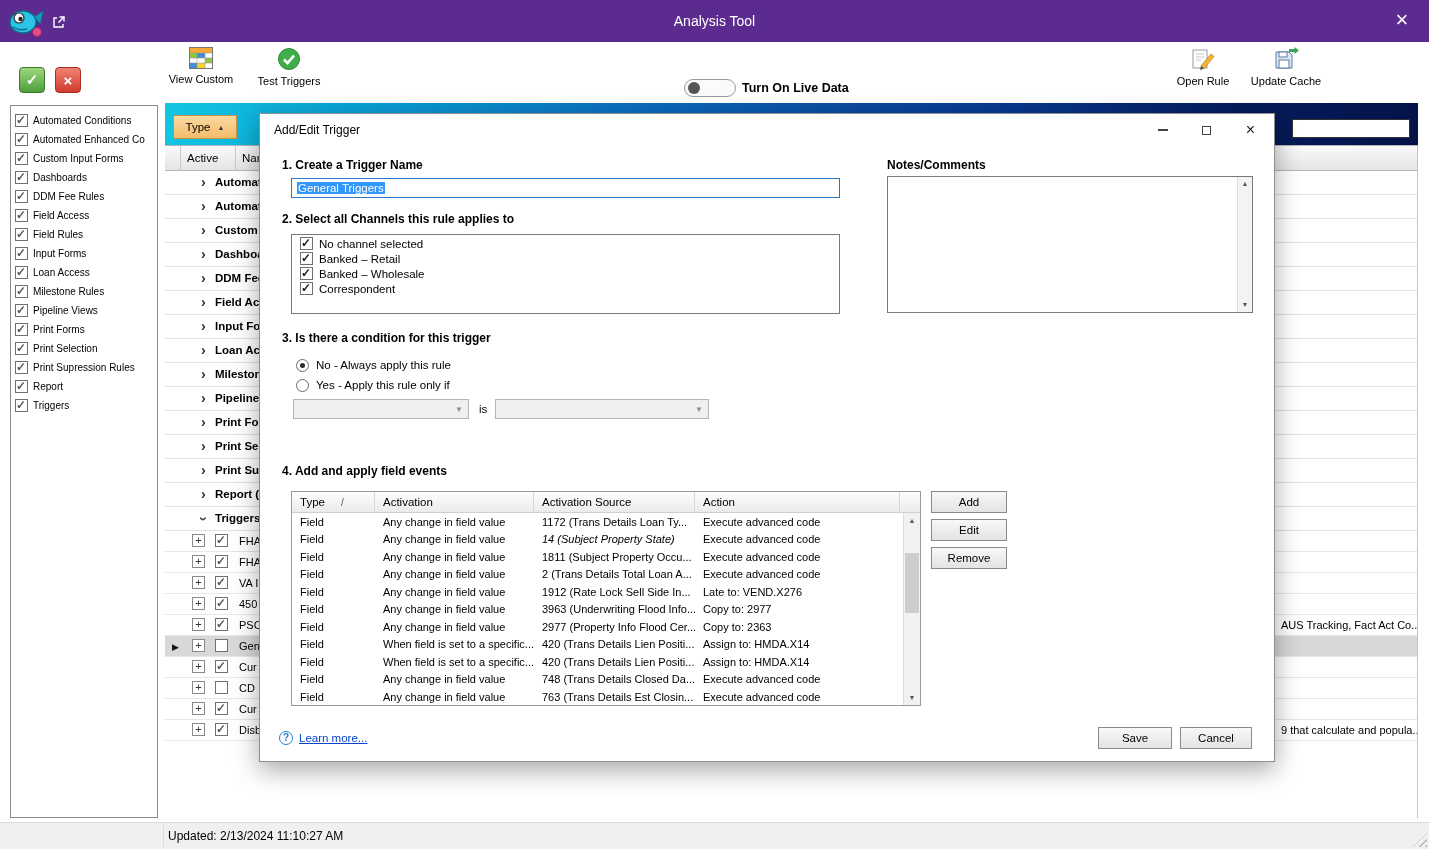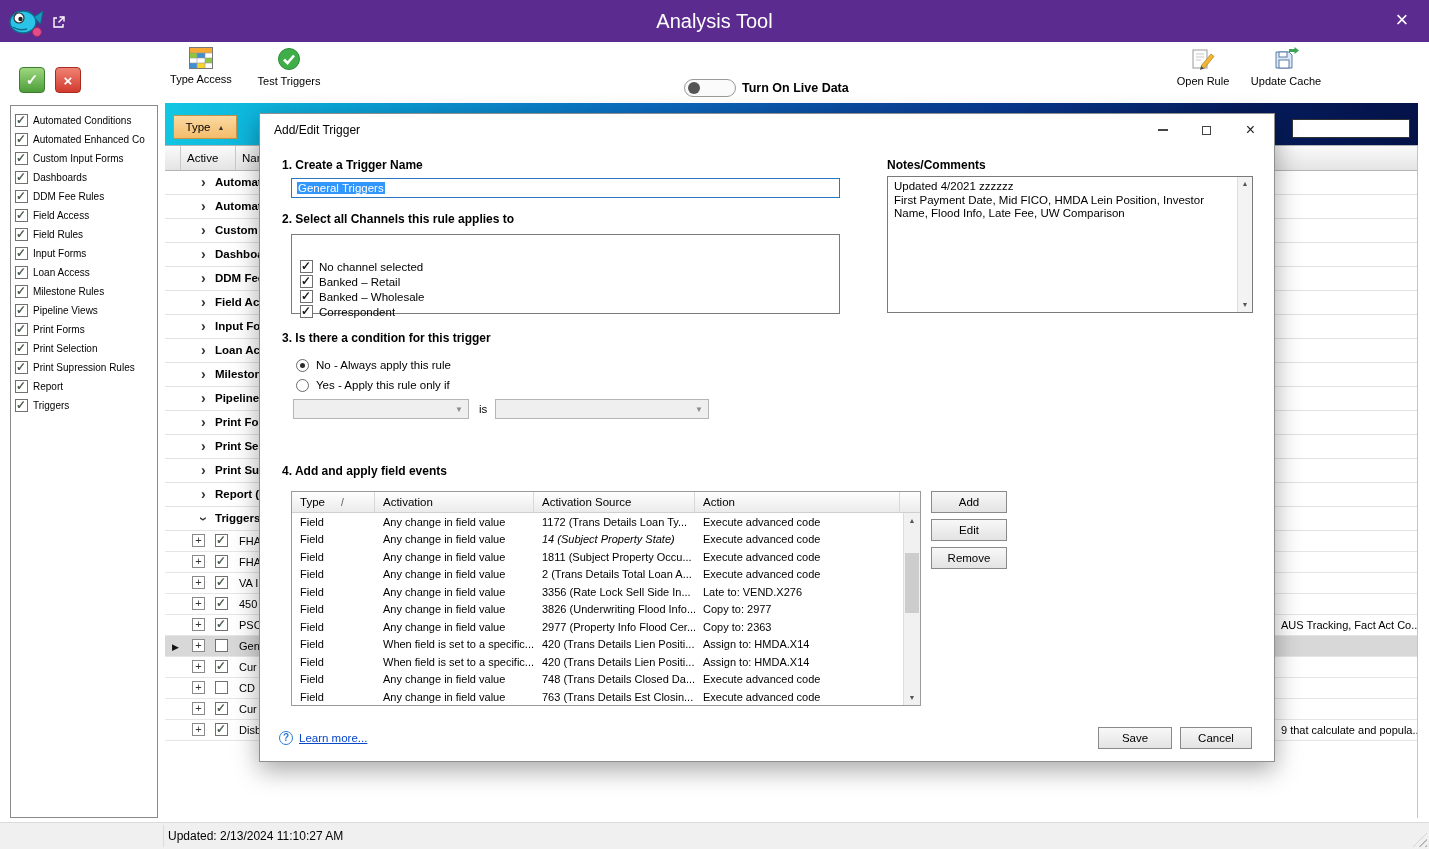--- a/index.html
+++ b/index.html
@@ -4,21 +4,21 @@
 <style>
   *{margin:0;padding:0;box-sizing:border-box}
   html,body{width:1429px;height:849px;background:#fff;font-family:"Liberation Sans",sans-serif;overflow:hidden}
   #root{position:relative;width:1429px;height:849px;background:#fff;cursor:default}
   [data-interactable="true"]{cursor:pointer}
 
   
   #titlebar{position:absolute;left:0;top:0;width:1429px;height:42px;background:#5b2b8f}
   #logo{position:absolute;left:7px;top:3px}
   #extlink{position:absolute;left:51px;top:15px}
-  #win-title{position:absolute;left:0;right:0;top:0;height:42px;line-height:42px;text-align:center;color:#fff;font-size:20px}
+  #win-title{position:absolute;left:0;right:0;top:0;height:42px;line-height:42px;text-align:center;color:#fff;font-size:14px}
   #close-btn{position:absolute;right:6px;top:0;width:42px;height:42px;color:#fff;font-size:22px;line-height:40px;text-align:center}
 
   
   #toolbar{position:absolute;left:0;top:42px;width:1429px;height:61px;background:#fff}
   #btn-ok{position:absolute;left:19px;top:25px;width:26px;height:26px;border-radius:4px;background:linear-gradient(#9ed77e,#4d9e3a);border:1px solid #3c7e2e;color:#fff;font-size:15px;font-weight:bold;display:flex;align-items:center;justify-content:center}
   #btn-del{position:absolute;left:55px;top:25px;width:26px;height:26px;border-radius:4px;background:linear-gradient(#ef8273,#d23b2e);border:1px solid #a82a20;color:#fff;font-size:15px;font-weight:bold;display:flex;align-items:center;justify-content:center}
   .tool-btn{position:absolute;top:5px;display:flex;flex-direction:column;align-items:center;gap:4px;font-size:11px;color:#000;text-align:center}
   #view-access{left:168px;width:66px}
   #test-triggers{left:254px;width:70px}
   #open-rule{left:1172px;width:62px}
@@ -79,21 +79,21 @@
   #lbl-notes{left:627px;top:44px}
   #lbl-channels{left:22px;top:98px}
   #lbl-cond{left:22px;top:217px}
   #lbl-events{left:22px;top:350px}
   #name-input{position:absolute;left:31px;top:64px;width:549px;height:20px;border:1px solid #2a78c2;display:flex;align-items:center;padding-left:5px;font-size:11.5px;background:#fff}
   #name-input .seltext{background:#3297fd;color:#fff;padding:0 1px}
   #notes-box{position:absolute;left:627px;top:62px;width:366px;height:137px;border:1px solid #7a7a7a;background:#fff;font-size:11.5px;line-height:13.5px;padding:3px 22px 3px 6px}
   #notes-box .notes-text{white-space:pre-line}
   .vscroll{position:absolute;right:0;top:0;width:15px;height:100%;background:#f3f3f3;border-left:1px solid #ddd}
   .vscroll .sa{position:absolute;left:0;width:100%;text-align:center;font-size:7px;color:#555;height:14px;line-height:14px}
-  #channels-box{position:absolute;left:31px;top:120px;width:549px;height:80px;border:1px solid #7a7a7a;background:#fff;padding:24px 8px}
+  #channels-box{position:absolute;left:31px;top:120px;width:549px;height:80px;border:1px solid #7a7a7a;background:#fff;padding:1px 8px}
   .ch-item{display:flex;align-items:center;gap:6px;height:15px}
   .ch-label{font-size:11.5px}
   .radio-row{position:absolute;left:36px;display:flex;align-items:center;gap:7px;font-size:11.5px;height:14px}
   #radio-no{top:244px}
   #radio-yes{top:264px}
   .dd{position:absolute;top:285px;height:20px;background:#efefef;border:1px solid #b5b5b5}
   #dd1{left:33px;width:176px}
   #dd2{left:235px;width:214px}
   .dd .darr{position:absolute;right:5px;top:5px;font-size:8px;color:#8a8a8a}
   #is-label{position:absolute;left:219px;top:289px;font-size:11.5px}
@@ -155,21 +155,21 @@
       <svg data-interactable="false" width="24" height="22" viewBox="0 0 24 22">
         <rect x="0.5" y="0.5" width="23" height="21" fill="#fff" stroke="#777"></rect>
         <rect x="1" y="1" width="22" height="5" fill="#f6a934"></rect>
         <rect x="1" y="6" width="7" height="5" fill="#8dc63f"></rect>
         <rect x="8" y="6" width="8" height="5" fill="#3f8fd2"></rect>
         <rect x="16" y="11" width="7" height="5" fill="#8dc63f"></rect>
         <rect x="1" y="16" width="7" height="5" fill="#3f8fd2"></rect>
         <rect x="8" y="16" width="8" height="5" fill="#f6d32d"></rect>
         <path d="M1 6 H23 M1 11 H23 M1 16 H23 M8 6 V21 M16 6 V21" stroke="#999" stroke-width="0.6"></path>
       </svg>
-      <span data-interactable="false">Type Access</span>
+      <span data-interactable="false">View Custom</span>
     </div>
 
     <div id="test-triggers" class="tool-btn" data-interactable="true">
       <svg data-interactable="false" width="24" height="24" viewBox="0 0 24 24">
         <circle cx="12" cy="12" r="10.5" fill="#3fae49" stroke="#2c8a36"></circle>
         <path d="M7 12.5 L10.5 16 L17 8.5" stroke="#fff" stroke-width="2.6" fill="none"></path>
       </svg>
       <span data-interactable="false">Test Triggers</span>
     </div>
 
@@ -413,22 +413,20 @@
         </div>
     </div>
 
     <div class="sec-label" id="lbl-name" data-interactable="false">1. Create a Trigger Name</div>
     <div id="name-input" data-interactable="true">
       <span class="seltext" data-interactable="false">General Triggers</span>
     </div>
 
     <div class="sec-label" id="lbl-notes" data-interactable="false">Notes/Comments</div>
     <div id="notes-box" data-interactable="true">
-      <div class="notes-text" data-interactable="false">Updated 4/2021 zzzzzz
-First Payment Date, Mid FICO, HMDA Lein Position, Investor Name, Flood Info, Late Fee, UW Comparison</div>
       <div class="vscroll" data-interactable="true">
         <span class="sa" style="top:0" data-interactable="true">▲</span>
         <span class="sa" style="bottom:0" data-interactable="true">▼</span>
       </div>
     </div>
 
     <div class="sec-label" id="lbl-channels" data-interactable="false">2. Select all Channels this rule applies to</div>
     <div id="channels-box" data-interactable="false">
       <div>
           <div class="ch-item" data-interactable="true">
@@ -496,27 +494,27 @@
           </div>
           <div class="tr" data-interactable="true">
             <div class="td" data-interactable="false" style="width: 83px;">Field</div>
             <div class="td" data-interactable="false" style="width: 159px;">Any change in field value</div>
             <div class="td" data-interactable="false" style="width: 161px;">2 (Trans Details Total Loan A...</div>
             <div class="td" data-interactable="false" style="width: 205px;">Execute advanced code</div>
           </div>
           <div class="tr" data-interactable="true">
             <div class="td" data-interactable="false" style="width: 83px;">Field</div>
             <div class="td" data-interactable="false" style="width: 159px;">Any change in field value</div>
-            <div class="td" data-interactable="false" style="width: 161px;">3356 (Rate Lock Sell Side In...</div>
+            <div class="td" data-interactable="false" style="width: 161px;">1912 (Rate Lock Sell Side In...</div>
             <div class="td" data-interactable="false" style="width: 205px;">Late to: VEND.X276</div>
           </div>
           <div class="tr" data-interactable="true">
             <div class="td" data-interactable="false" style="width: 83px;">Field</div>
             <div class="td" data-interactable="false" style="width: 159px;">Any change in field value</div>
-            <div class="td" data-interactable="false" style="width: 161px;">3826 (Underwriting Flood Info...</div>
+            <div class="td" data-interactable="false" style="width: 161px;">3963 (Underwriting Flood Info...</div>
             <div class="td" data-interactable="false" style="width: 205px;">Copy to: 2977</div>
           </div>
           <div class="tr" data-interactable="true">
             <div class="td" data-interactable="false" style="width: 83px;">Field</div>
             <div class="td" data-interactable="false" style="width: 159px;">Any change in field value</div>
             <div class="td" data-interactable="false" style="width: 161px;">2977 (Property Info Flood Cer...</div>
             <div class="td" data-interactable="false" style="width: 205px;">Copy to: 2363</div>
           </div>
           <div class="tr" data-interactable="true">
             <div class="td" data-interactable="false" style="width: 83px;">Field</div>

